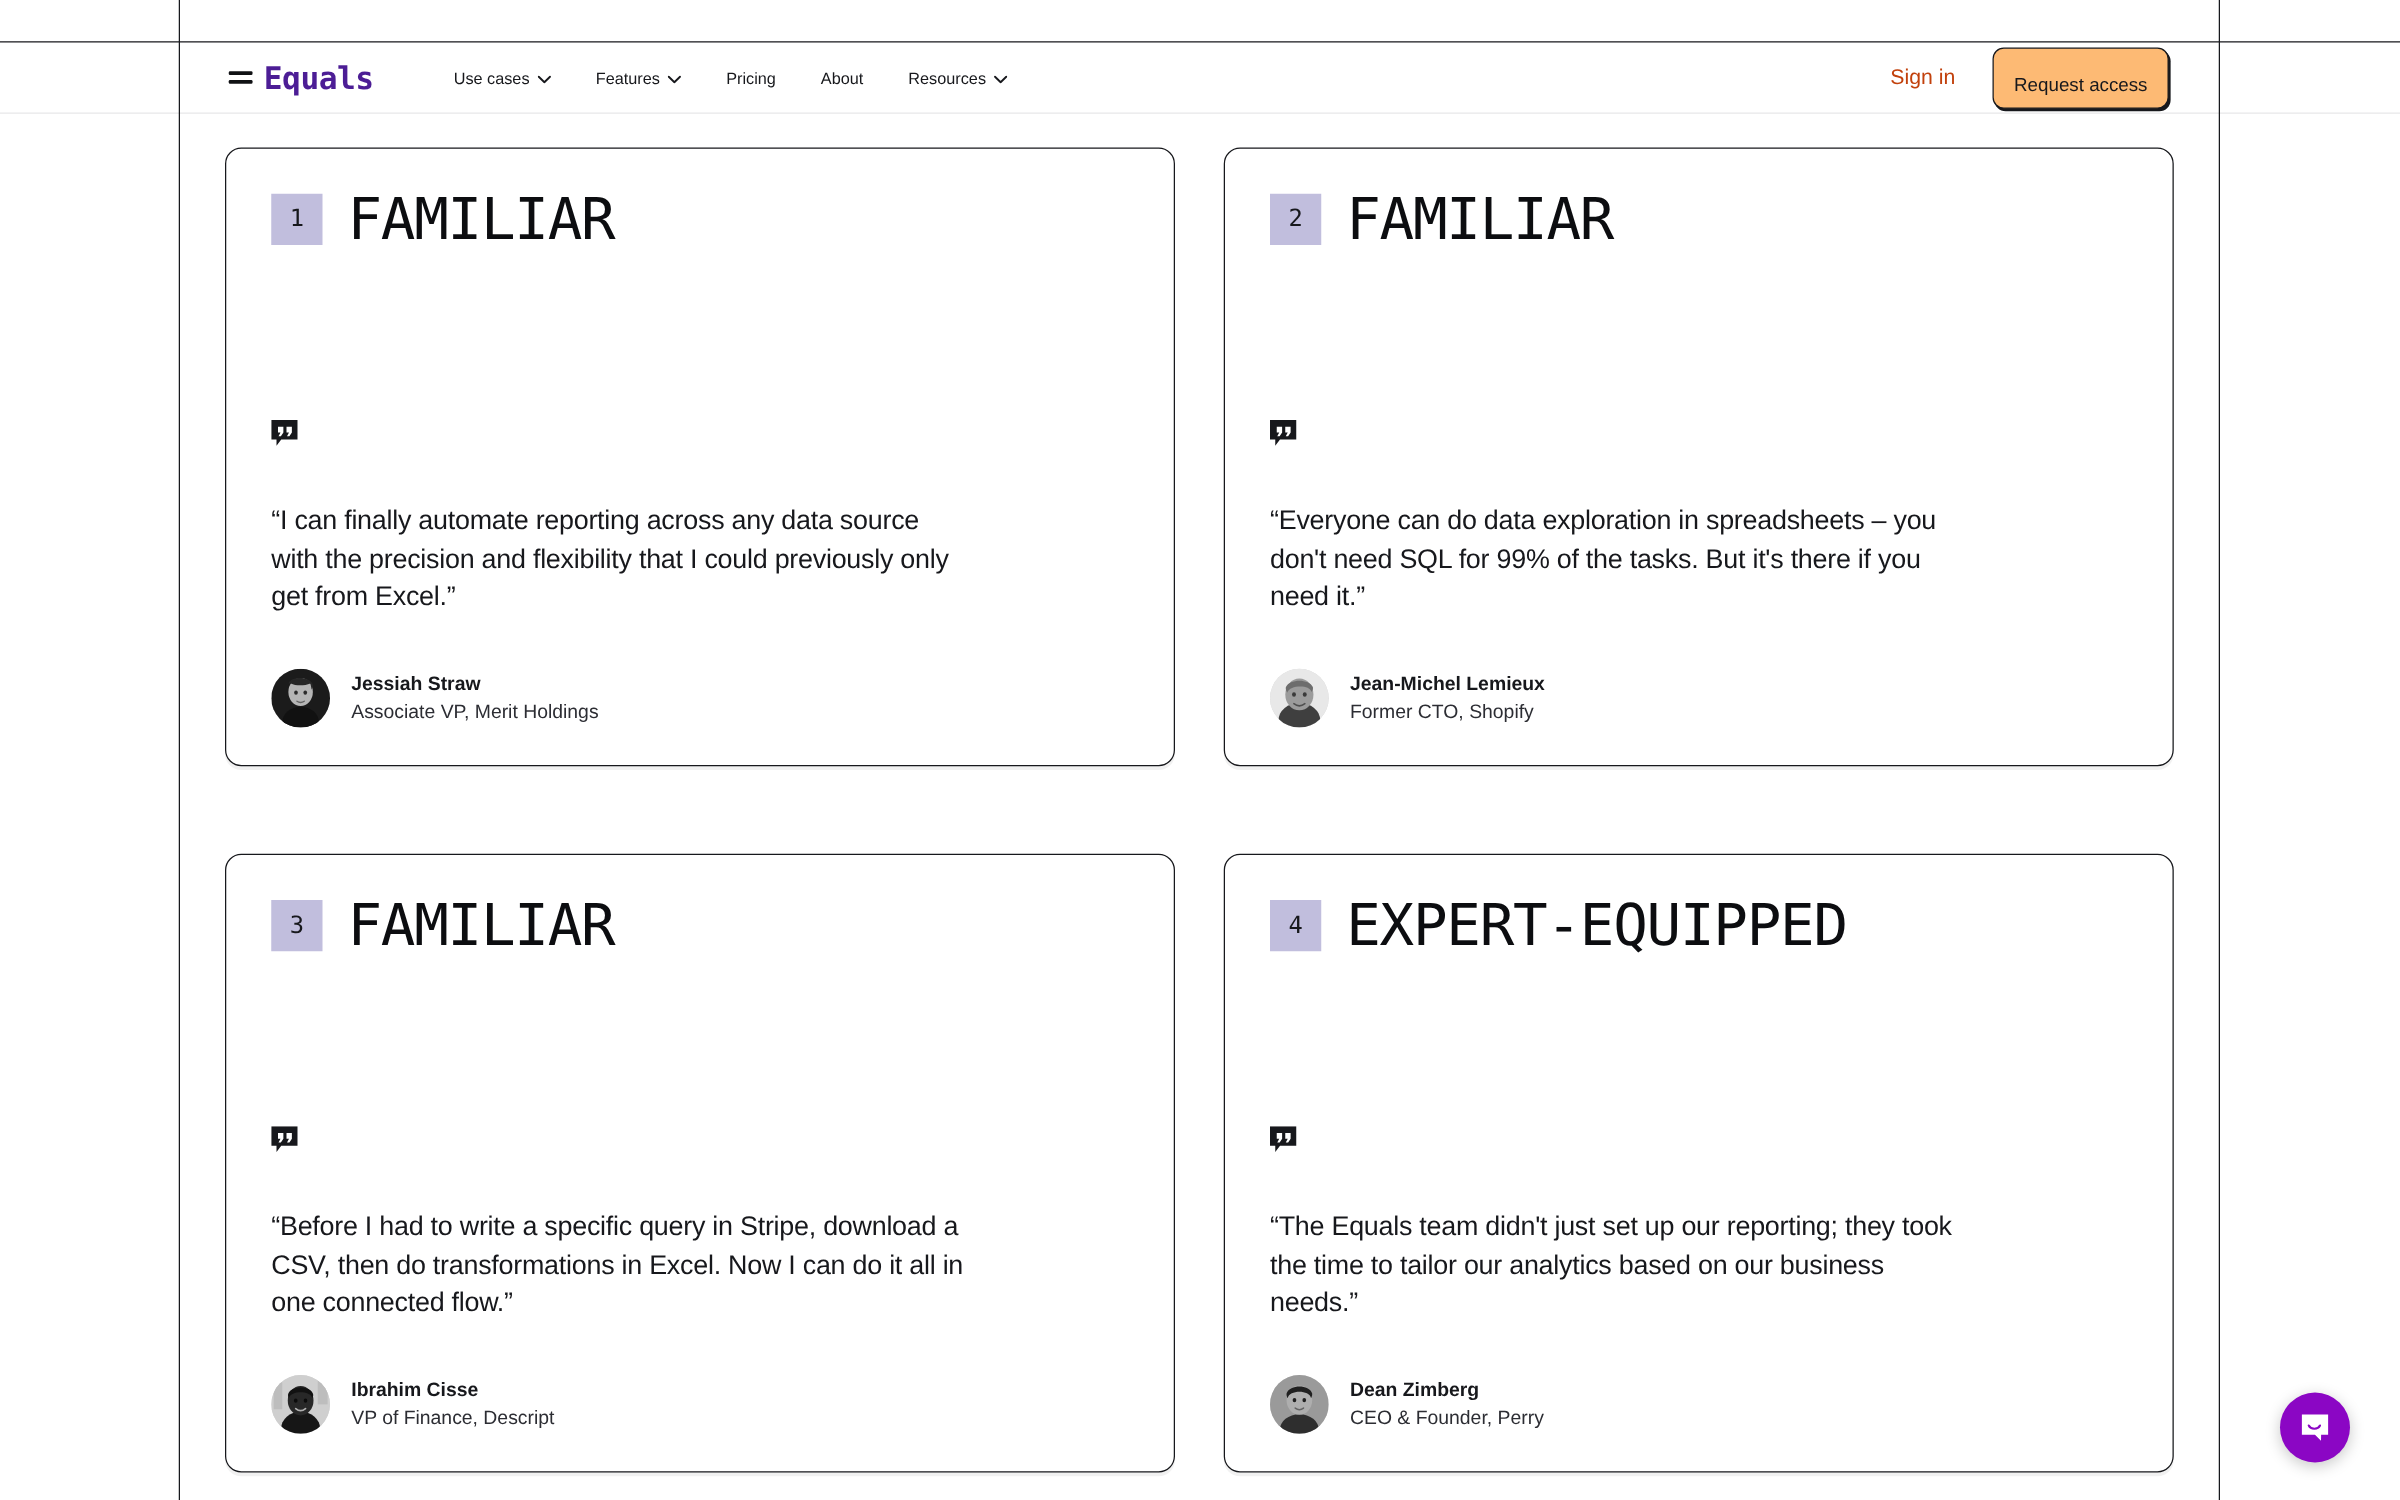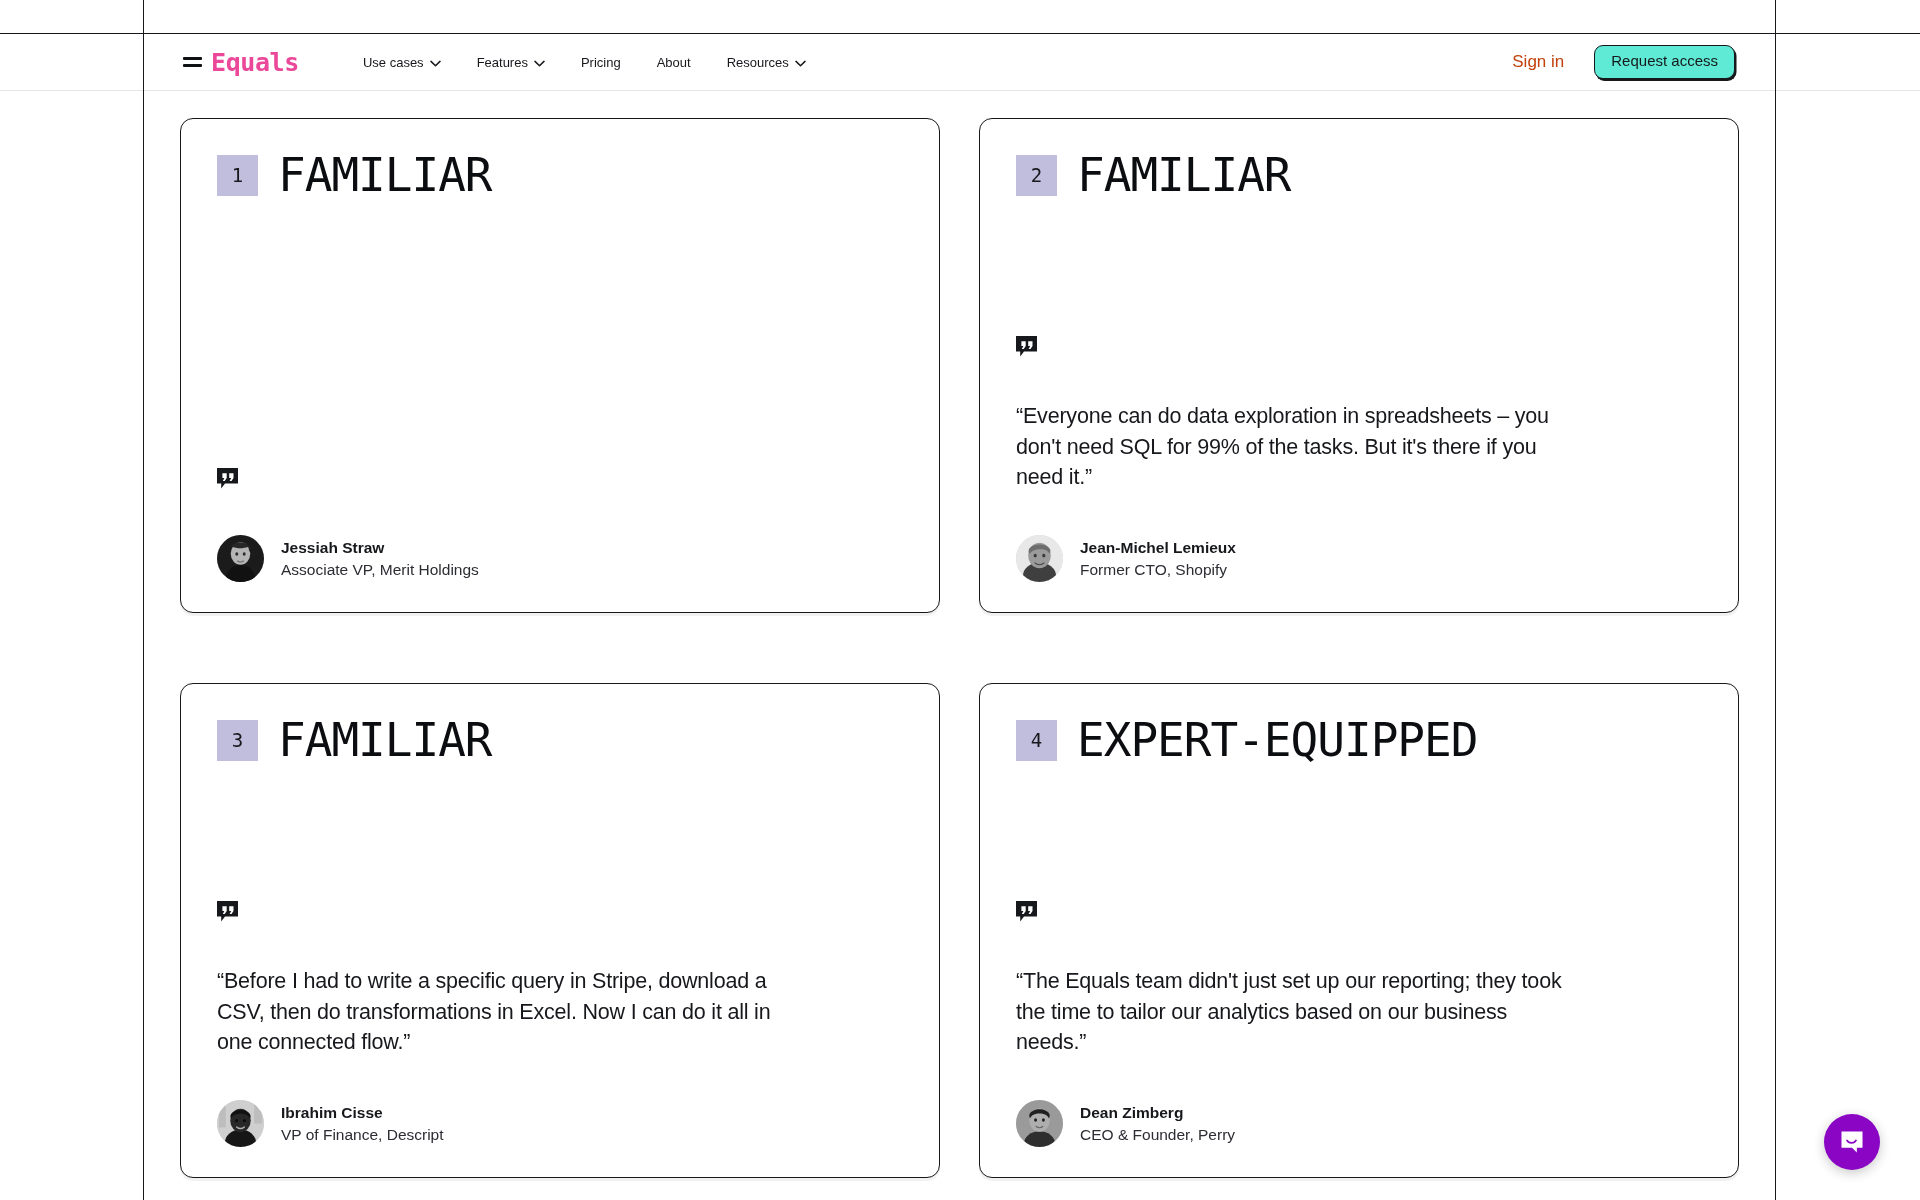--- a/index.html
+++ b/index.html
@@ -32,39 +32,39 @@
   }
 
   .logo { display:flex; align-items:center; gap:9px; margin-right:46px; cursor:pointer; }
   .logo-mark {
     display:inline-flex; flex-direction:column; justify-content:center; gap:4px;
     width:19px;
   }
   .logo-mark i { display:block; height:3px; background:#101114; border-radius:1px; }
   .logo-word {
     font-family:"DejaVu Sans Mono","Liberation Mono",monospace;
-    font-size:25px; font-weight:700; letter-spacing:-0.4px; color:#ec4899; line-height:1;
+    font-size:25px; font-weight:700; letter-spacing:-0.4px; color:#4c1d95; line-height:1;
   }
 
   .nav { display:flex; align-items:center; gap:0px; }
   .nav-item {
     display:flex; align-items:center; gap:6px;
     font-size:13px; color:#17181c; padding:6px 18px; cursor:pointer;
     white-space:nowrap; border-radius:6px;
   }
   .chev { width:11px; height:7px; display:inline-block; position:relative; top:1px; }
   .chev svg { display:block; }
 
   .hdr-right { margin-left:auto; display:flex; align-items:center; gap:20px; }
   .signin { font-size:17px; color:#c2410c; cursor:pointer; padding:6px 10px; }
   .request-btn {
     font-family:"Liberation Sans",sans-serif;
     font-size:15px; font-weight:500; color:#17181c;
-    background:#5eead4; border:1.4px solid #17181c; border-radius:9px;
-    padding:7px 16px 10px; cursor:pointer; line-height:1;
+    background:#fdba74; border:1.4px solid #17181c; border-radius:9px;
+    padding:22px 16px 10px; cursor:pointer; line-height:1;
     box-shadow:1.5px 2px 0 #17181c;
   }
 
   
   #grid {
     position:absolute; top:110px; left:144px; width:1631px;
     padding:8px 36px 0 36px;
     display:grid; grid-template-columns:1fr 1fr; column-gap:39px; row-gap:70px;
     z-index:10;
   }
@@ -198,20 +198,21 @@
         <div class="num-badge">1</div>
         <div class="card-title">FAMILIAR</div>
       </div>
       <div class="card-body">
         <div class="quote-icon">
           <svg viewBox="0 0 25 25" width="25" height="25">
               <path d="M0 0h21v15.5h-13L4.2 20.5V15.5H0z" fill="#17181c"></path>
               <path d="M5.4 5.3h4.3v4.6l-2 3.1h-1.9l1.6-3.1H5.4zM12.2 5.3h4.3v4.6l-2 3.1h-1.9l1.6-3.1h-2z" fill="#fff"></path>
             </svg>
         </div>
+        <div class="quote-text">“I can finally automate reporting across any data source with the precision and flexibility that I could previously only get from Excel.”</div>
         <div class="attrib">
           <div class="avatar">
             <svg viewBox="0 0 48 48">
                 <rect width="48" height="48" fill="#1b1b1b"></rect>
                 <ellipse cx="24" cy="19" rx="10" ry="11.5" fill="#b9b4ae"></ellipse>
                 <path d="M14 12c2-6 18-6 20 1 .5 2-1 4-1 4l-1-5c-5 2-12 2-16 0z" fill="#2a2622"></path>
                 <ellipse cx="24" cy="44" rx="15" ry="13" fill="#111"></ellipse>
                 <ellipse cx="20.2" cy="19.5" rx="1.5" ry="1.8" fill="#2b2b2b"></ellipse>
                 <ellipse cx="27.8" cy="19.5" rx="1.5" ry="1.8" fill="#2b2b2b"></ellipse>
                 <path d="M21 26.5c2 1.4 4 1.4 6 0" stroke="#6b625b" stroke-width="1.1" fill="none" stroke-linecap="round"></path>

